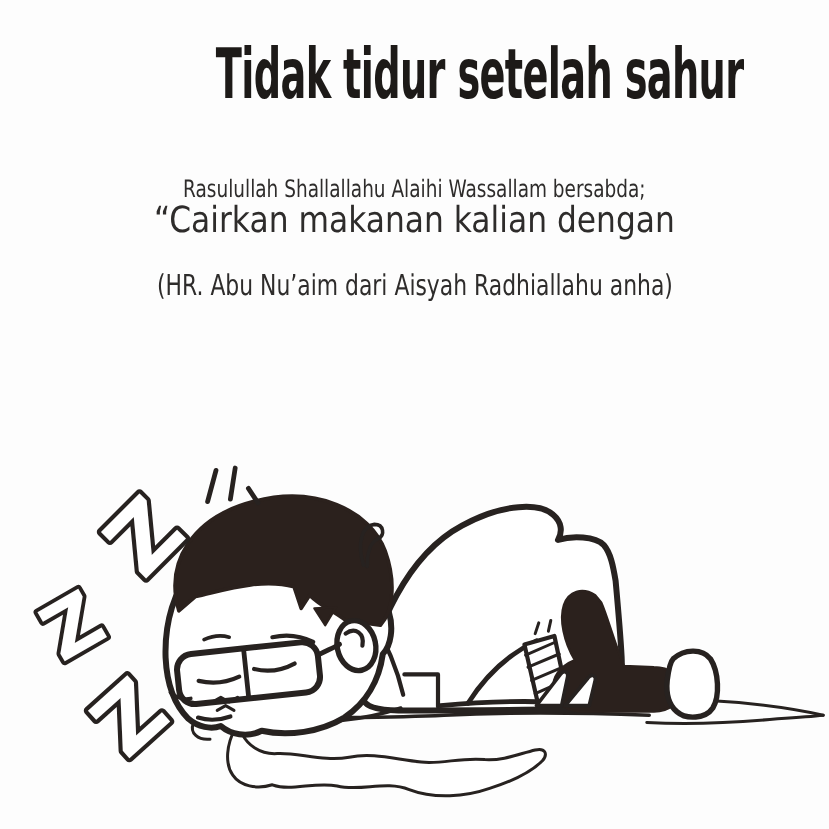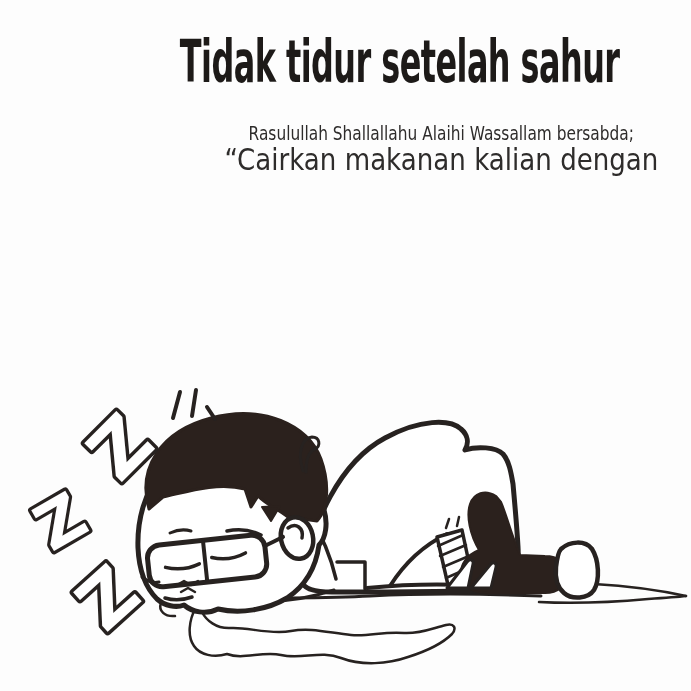--- a/index.html
+++ b/index.html
@@ -18,21 +18,21 @@
   }
   .layer{position:absolute;left:0;top:0;width:691px}
   
   .title{
     top:30px;text-align:center;line-height:64px;
     font-size:58px;font-weight:bold;color:#1d1a18;
     white-space:nowrap;
   }
   .title .squeeze{display:inline-block;transform:scaleX(.55);letter-spacing:-1px}
   
-  .hadith{top:120px;text-align:right;color:var(--text)}
+  .hadith{top:144px;text-align:center;color:var(--text)}
   .hadith .line{white-space:nowrap}
   .hadith .sq{display:inline-block}
   .intro{font-size:20px;line-height:26px}
   .intro .sq{transform:scaleX(.77)}
   .quote{font-size:30px;line-height:28.5px}
   .quote .sq{transform:scaleX(.87)}
   .source{font-size:24px;line-height:30px;margin-top:24px}
   .source .sq{transform:scaleX(.76)}
   
   svg{position:absolute;left:0;top:0}
@@ -51,20 +51,23 @@
 <div class="layer title">
   <span class="squeeze">Tidak tidur setelah sahur</span>
 </div>
 
 <div class="layer hadith">
   <div class="line intro">
     <span class="sq">Rasulullah Shallallahu Alaihi Wassallam bersabda;</span>
   </div>
   <div class="line quote">
     <span class="sq">“Cairkan makanan kalian dengan</span>
+  </div>
+  <div class="line source">
+    <span class="sq">(HR. Abu Nu’aim dari Aisyah Radhiallahu anha)</span>
   </div>
 </div>
 
 <svg width="691" height="691" viewBox="0 0 691 691">
 
   <g>
     <path class="ln" stroke-width="3" d="M196,601 C250,597 310,599 370,596 C430,593 490,594 541,596"></path>
   </g>
   <g>
     <path class="ln" stroke-width="2.5" d="M594,584 C630,586 663,591 686,596"></path>

